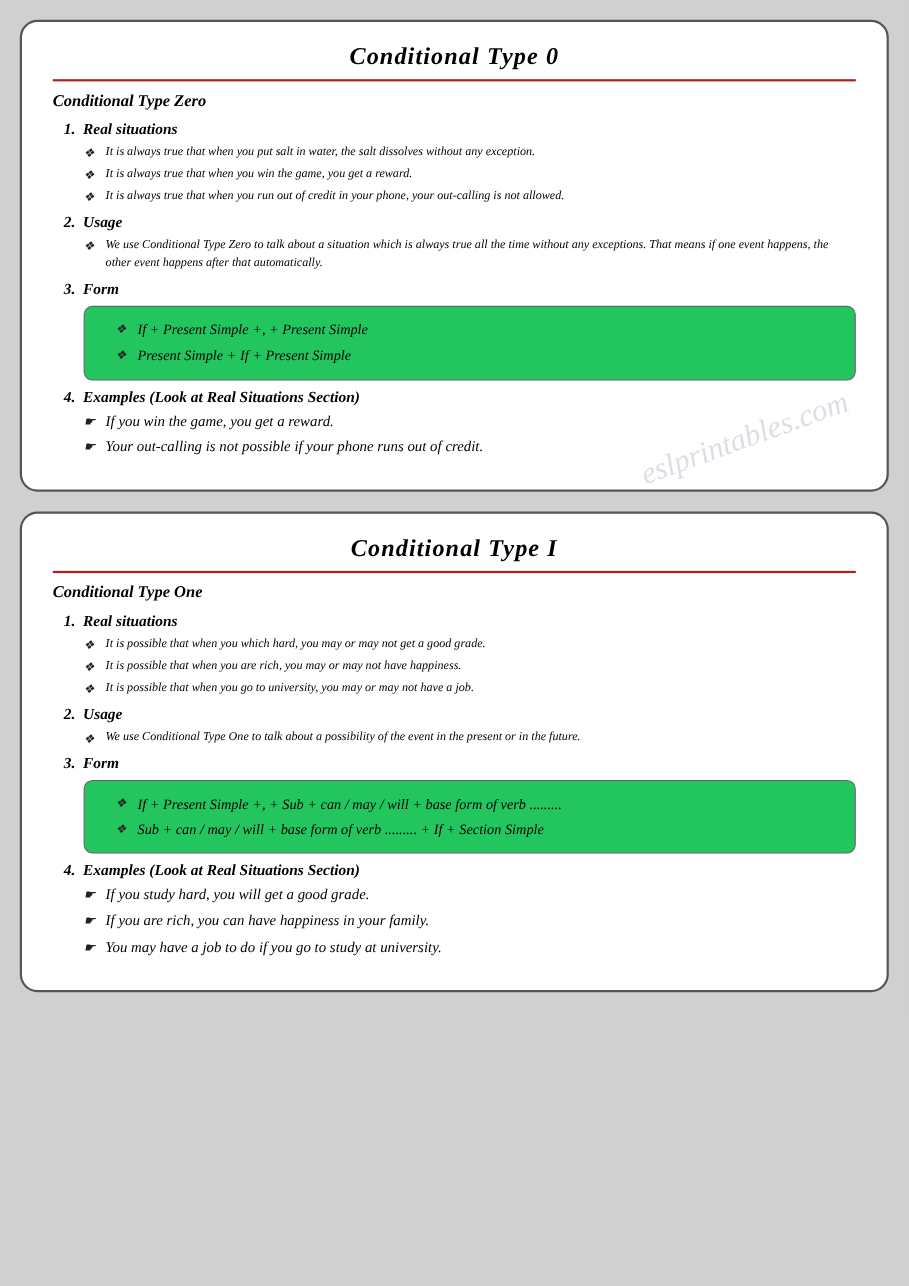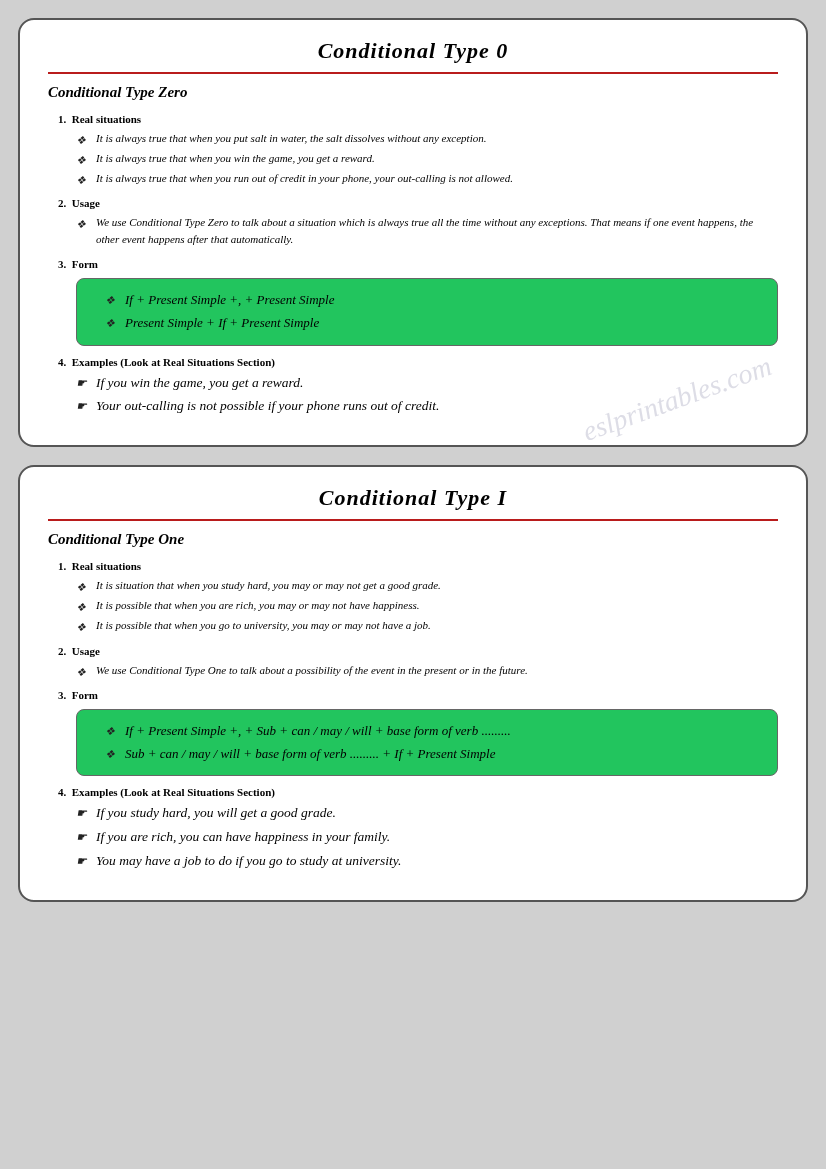--- a/index.html
+++ b/index.html
@@ -41,22 +41,23 @@
     }
     .numbered-list {
       list-style: none;
       padding-left: 10px;
     }
     .numbered-list > li {
       margin-bottom: 6px;
     }
     .num-label {
       font-family: 'Georgia', serif;
+      font-style: italic;
       font-weight: bold;
-      font-size: 11px;
+      font-size: 14px;
     }
     .bullet-list {
       list-style: none;
       padding-left: 18px;
       margin-top: 3px;
     }
     .bullet-list > li {
       font-family: 'Georgia', serif;
       font-style: italic;
       font-size: 11px;
@@ -164,39 +165,39 @@
 </div>
 
 <div class="card">
   <div class="card-title">Conditional Type I</div>
   <div class="section-title">Conditional Type One</div>
   <ol class="numbered-list">
 
     <li>
       <span class="num-label">1.&nbsp;&nbsp;<span>Real situations</span></span>
       <ul class="bullet-list">
-        <li>It is situation that when you study hard, you may or may not get a good grade.</li>
+        <li>It is possible that when you which hard, you may or may not get a good grade.</li>
         <li>It is possible that when you are rich, you may or may not have happiness.</li>
         <li>It is possible that when you go to university, you may or may not have a job.</li>
       </ul>
     </li>
 
     <li>
       <span class="num-label">2.&nbsp;&nbsp;<span>Usage</span></span>
       <ul class="bullet-list">
         <li>We use Conditional Type One to talk about a possibility of the event in the present or in the future.</li>
       </ul>
     </li>
 
     <li>
       <span class="num-label">3.&nbsp;&nbsp;<span>Form</span></span>
       <div class="form-box">
         <ul class="bullet-list">
           <li>If + Present Simple +, + Sub + can / may / will + base form of verb .........</li>
-          <li>Sub + can / may / will + base form of verb ......... + If + Present Simple</li>
+          <li>Sub + can / may / will + base form of verb ......... + If + Section Simple</li>
         </ul>
       </div>
     </li>
 
     <li>
       <span class="num-label">4.&nbsp;&nbsp;<span>Examples (Look at Real Situations Section)</span></span>
       <ul class="arrow-list">
         <li>If you study hard, you will get a good grade.</li>
         <li>If you are rich, you can have happiness in your family.</li>
         <li>You may have a job to do if you go to study at university.</li>

